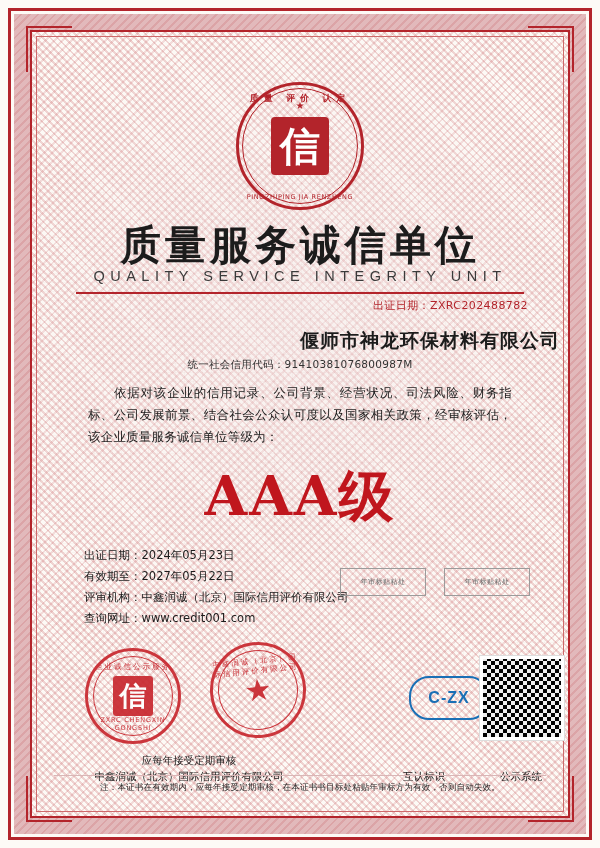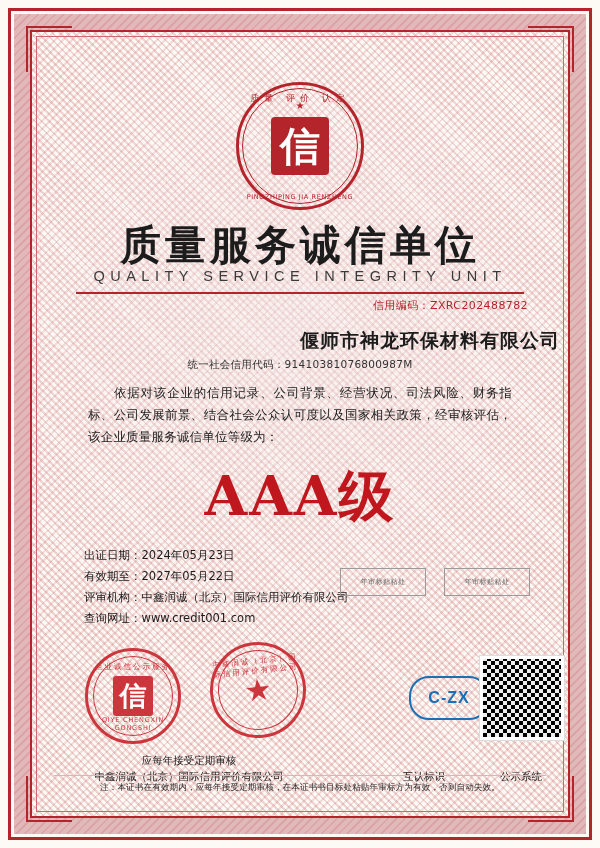--- a/index.html
+++ b/index.html
@@ -130,21 +130,21 @@
     text-align: center;
     font-weight: bold;
   }
   .emblem-arc-top {
     position: absolute;
     left: 0; right: 0; top: 10px;
     text-align: center;
     font-size: 9px;
     letter-spacing: 5px;
     color: #b3242b;
-    font-weight: normal;
+    font-weight: bold;
   }
   .emblem-arc-bottom {
     position: absolute;
     left: 0; right: 0; bottom: 9px;
     text-align: center;
     font-size: 6.5px;
     letter-spacing: 0.6px;
     color: #b3242b;
   }
   .emblem-star {
@@ -431,21 +431,21 @@
       <div class="emblem-arc-top">质量 评价 认定</div>
       <div class="emblem-center">信</div>
       <div class="emblem-arc-bottom">PINGZHIPING JIA RENZHENG</div>
     </div>
 
     <div class="title-cn">质量服务诚信单位</div>
     <div class="title-en">QUALITY SERVICE INTEGRITY UNIT</div>
     <div class="title-rule"></div>
 
     <div class="credit-code">
-      <span>信用编码：</span><span>ZXRC202488782</span>
+      <span>出证日期：</span><span>ZXRC202488782</span>
     </div>
 
     <div class="company-name">偃师市神龙环保材料有限公司</div>
     <div class="company-usci">
       <span>统一社会信用代码：</span><span>91410381076800987M</span>
     </div>
 
     <div class="body-text">依据对该企业的信用记录、公司背景、经营状况、司法风险、财务指标、公司发展前景、结合社会公众认可度以及国家相关政策，经审核评估，该企业质量服务诚信单位等级为：</div>
 
     <div class="grade">AAA级</div>
@@ -463,21 +463,21 @@
         <div class="annual-box">年审标贴粘处</div>
       </div>
     </div>
 
     <div class="seals">
 
       <div class="seal s1">
         <div class="seal-inner-ring"></div>
         <div class="seal-arc">企业诚信公示服务</div>
         <div class="seal-core">信</div>
-        <div class="seal-arc-b">QIYE CHENGXIN GONGSHI</div>
+        <div class="seal-arc-b">ZXRC CHENGXIN GONGSHI</div>
       </div>
 
       <div class="seal s2">
         <div class="seal-inner-ring"></div>
         <div class="seal-arc">中鑫润诚（北京）国际信用评价有限公司</div>
         <div class="seal-star">★</div>
       </div>
 
       <div class="logo-cezx">C-ZX</div>
 

